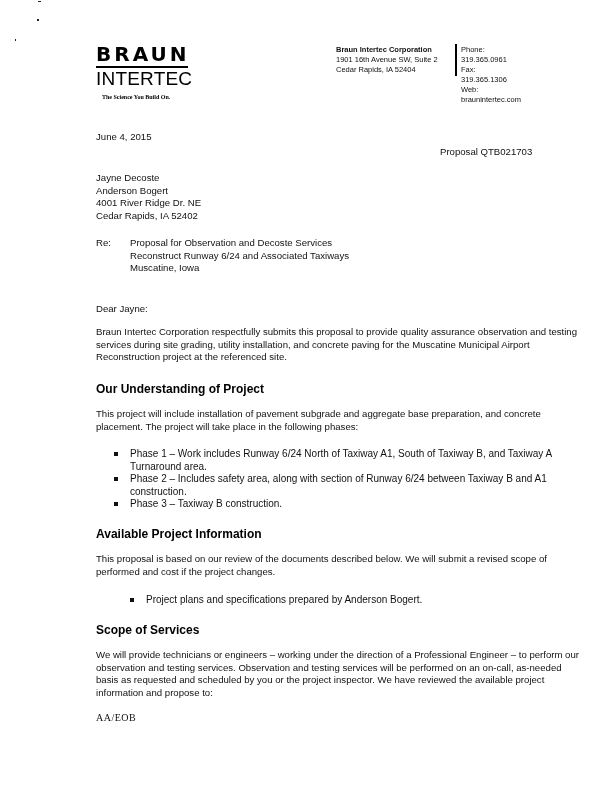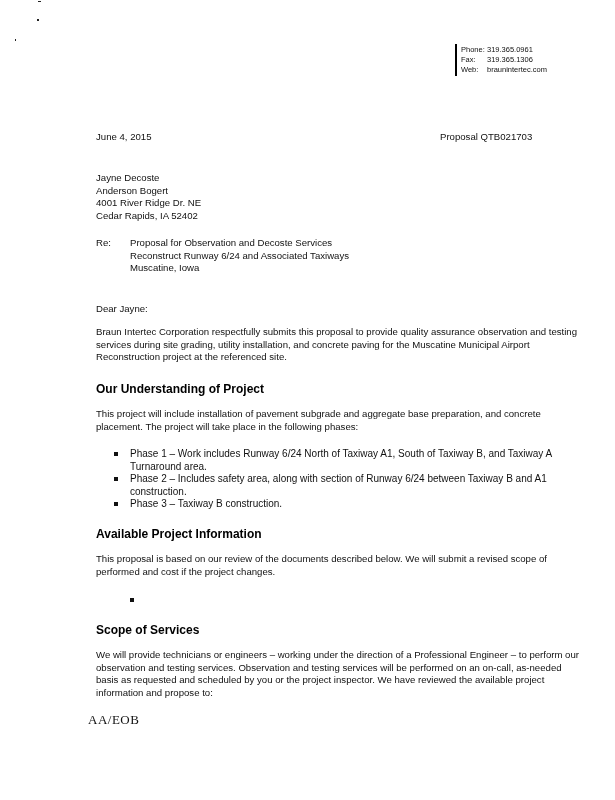--- a/index.html
+++ b/index.html
@@ -79,32 +79,32 @@
     .contact-left .corp { font-weight: bold; }
     .contact-divider {
       position: absolute;
       left: 455px;
       top: 44px;
       width: 1.5px;
       height: 32px;
       background: #000;
     }
     .contact-right { left: 461px; top: 45px; }
-    .contact-right .row { display: flex; }
+    .contact-right .row { display: flex; flex-direction: column; }
     .contact-right .lbl { width: 26px; }
     
     .text {
       position: absolute;
       font-size: 9.6px;
       line-height: 12.6px;
       color: #111;
       white-space: nowrap;
     }
     .date { left: 96px; top: 131px; text-align: right; }
-    .proposal-no { left: 408px; top: 131px; padding-left: 32px; }
+    .proposal-no { left: 408px; top: 146px; padding-left: 32px; }
     .address { left: 96px; top: 172px; }
     .re-label { left: 96px; top: 237px; }
     .re-lines { left: 130px; top: 237px; }
     .salutation { left: 96px; top: 303px; }
     .para { left: 96px; width: 490px; white-space: normal; }
     .p-intro { top: 326px; }
     .heading {
       position: absolute;
       left: 96px;
       font-size: 12px;
@@ -137,38 +137,49 @@
       left: 0;
       top: 4px;
       width: 4px;
       height: 4px;
       background: #111;
     }
     .phase-list { top: 448px; }
     .doc-list { top: 594px; left: 130px; }
     .footer-initials {
       position: absolute;
-      left: 88px;
+      left: 96px;
       top: 712px;
       font-family: "Liberation Serif", serif;
-      font-size: 13px;
+      font-size: 10px;
       color: #111;
       letter-spacing: 0.5px;
     }
   </style>
 </head>
 <body>
 
 <div class="page">
 
   <div class="speck" style="left:38px;top:1px;width:3px;height:1px;"></div>
   <div class="speck" style="left:37px;top:19px;width:2px;height:2px;"></div>
   <div class="speck" style="left:15px;top:39px;width:1px;height:2px;"></div>
 
-
+  <div class="logo">
+    <div class="logo-braun">BRAUN</div>
+    <div class="logo-rule"></div>
+    <div class="logo-intertec">INTERTEC</div>
+    <div class="logo-tagline">The Science You Build On.</div>
+  </div>
+
+  <div class="contact contact-left">
+    <div class="corp">Braun Intertec Corporation</div>
+    <div>1901 16th Avenue SW, Suite 2</div>
+    <div>Cedar Rapids, IA 52404</div>
+  </div>
   <div class="contact-divider"></div>
   <div class="contact contact-right">
     <div class="row">
       <span class="lbl">Phone:</span>
       <span>319.365.0961</span>
     </div>
     <div class="row">
       <span class="lbl">Fax:</span>
       <span>319.365.1306</span>
     </div>
@@ -214,20 +225,21 @@
       <span class="bullet-mark"></span>
       <span>Phase 3 – Taxiway B construction.</span>
     </li>
   </ul>
 
   <div class="heading h-available">Available Project Information</div>
   <div class="text para p-available">This proposal is based on our review of the documents described below. We will submit a revised scope of performed and cost if the project changes.</div>
   <ul class="bullets doc-list">
     <li>
       <span class="bullet-mark"></span>
+      <span>Project plans and specifications prepared by Anderson Bogert.</span>
     </li>
   </ul>
 
   <div class="heading h-scope">Scope of Services</div>
   <div class="text para p-scope">We will provide technicians or engineers – working under the direction of a Professional Engineer – to perform our observation and testing services. Observation and testing services will be performed on an on-call, as-needed basis as requested and scheduled by you or the project inspector. We have reviewed the available project information and propose to:</div>
 
   <div class="footer-initials">AA/EOB</div>
 </div>
 
 </body></html>

